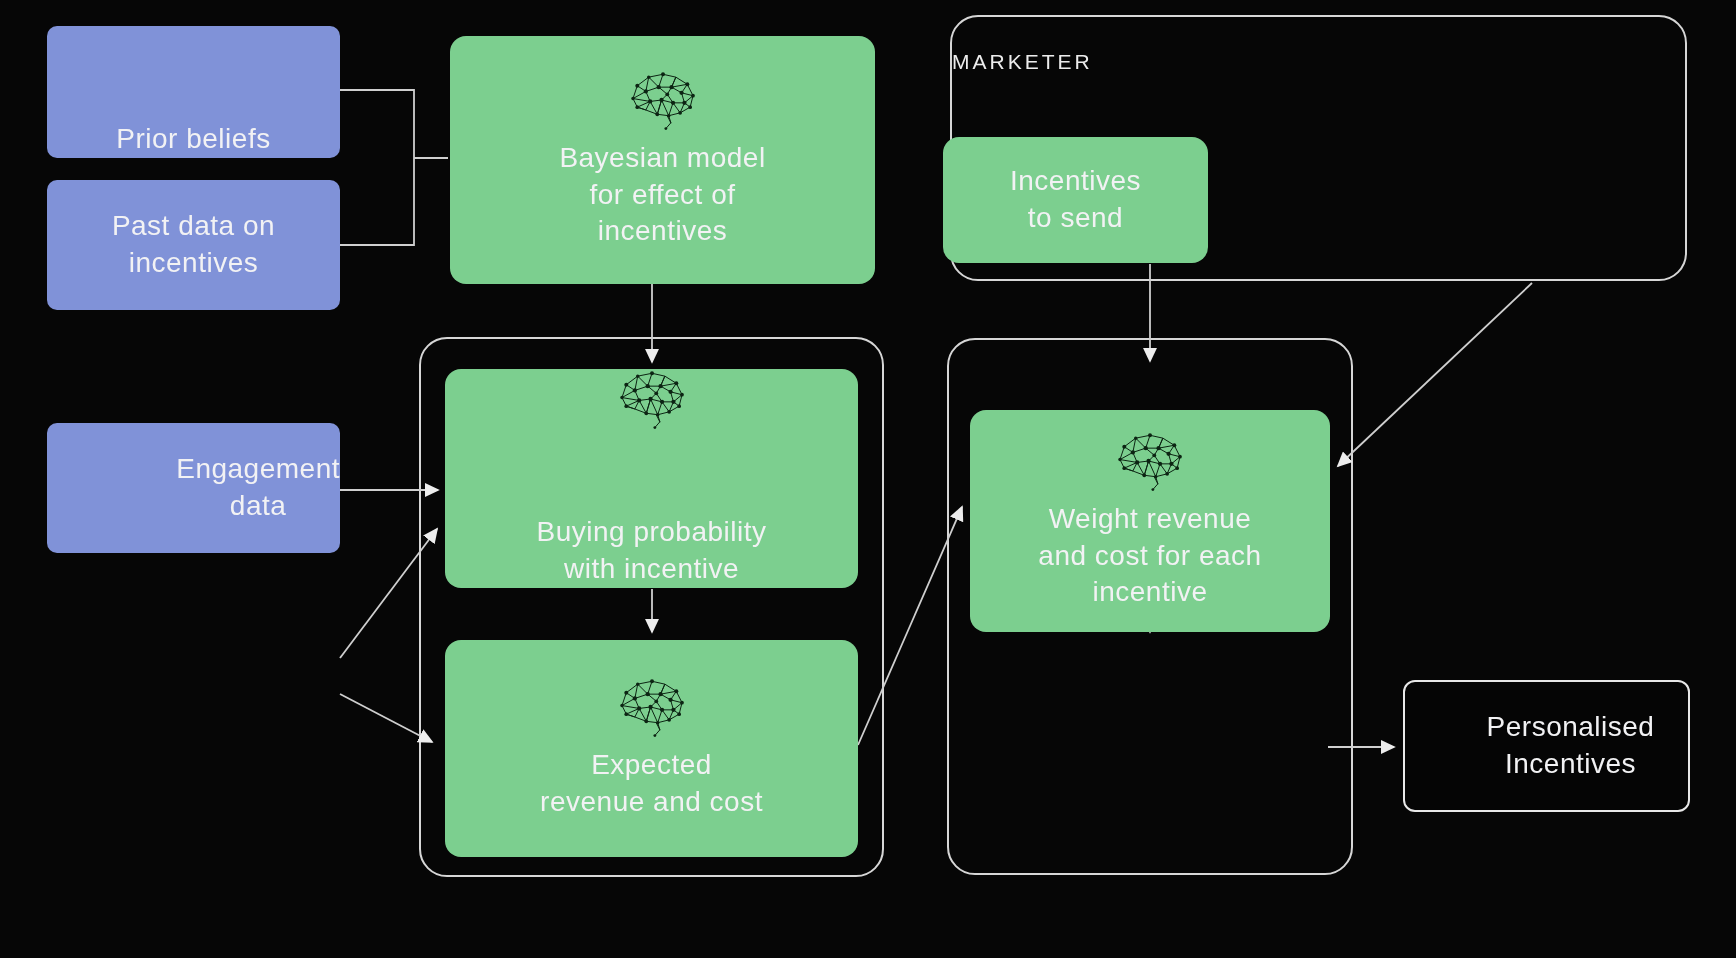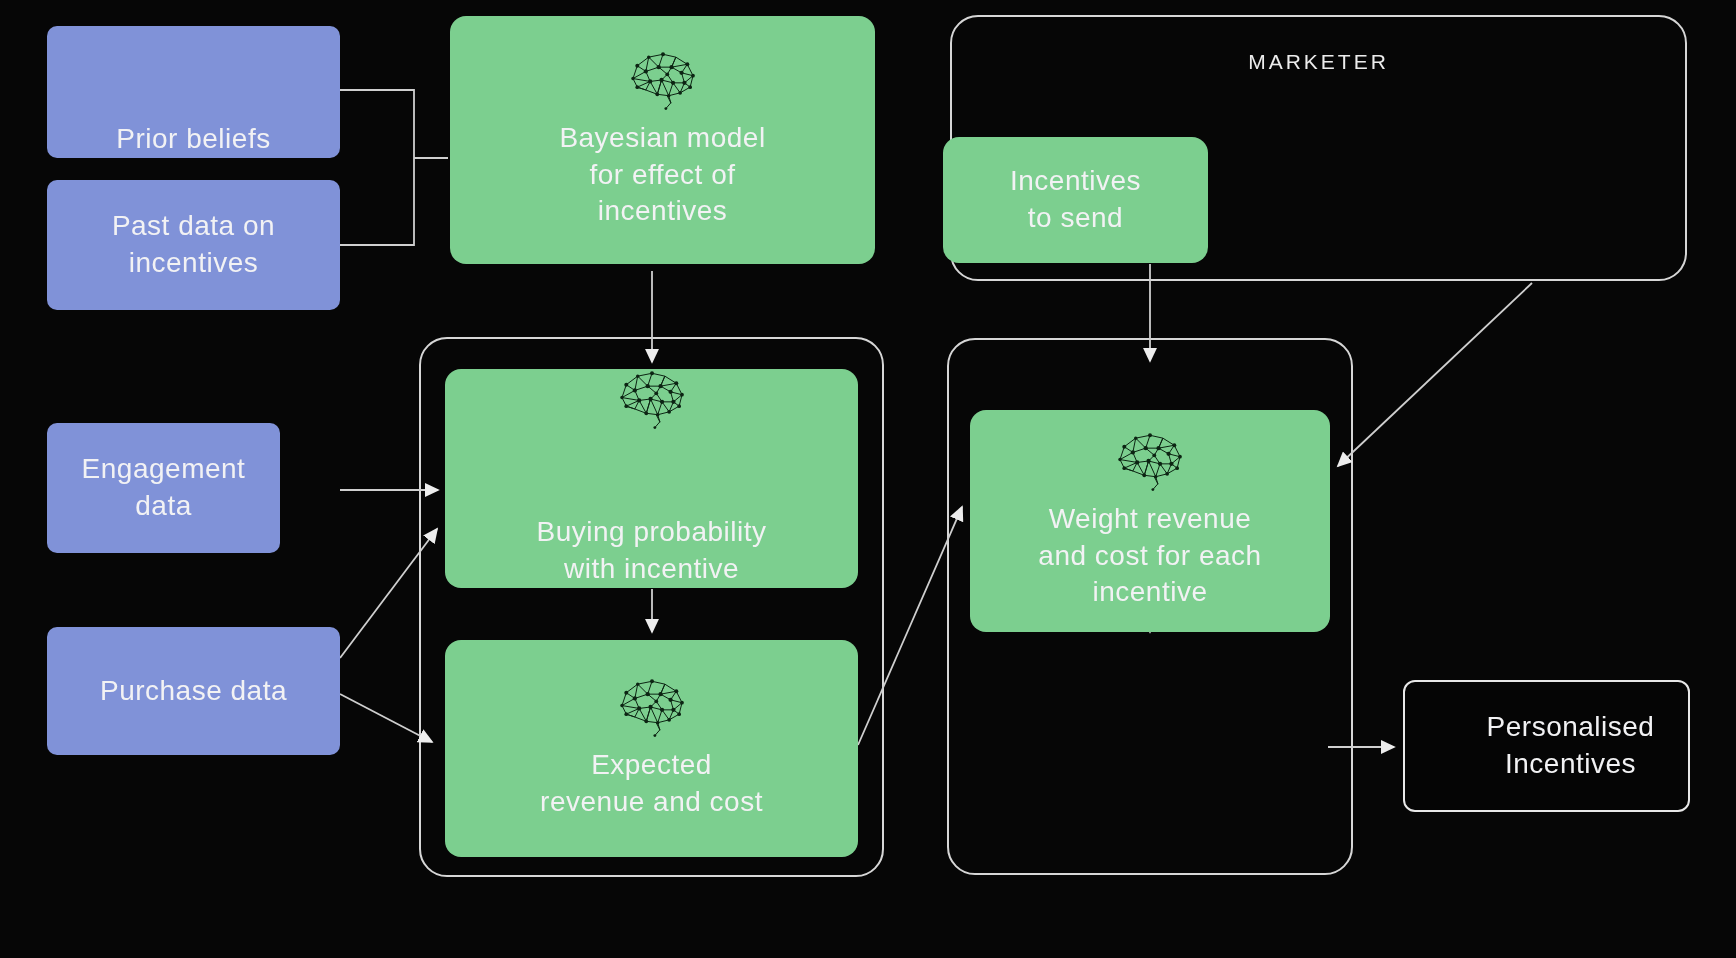--- a/index.html
+++ b/index.html
@@ -45,21 +45,21 @@
     border: 2px solid #d6d6d6;
     border-radius: 28px;
     box-sizing: border-box;
     background: transparent;
     z-index: 1;
   }
   .group-label {
     position: absolute;
     width: 100%;
     top: 33px;
-    text-align: center;
+    text-align: left;
     color: #ececec;
     font-size: 21px;
     letter-spacing: 3px;
     white-space: pre-line;
   }
   .dark-outline-node {
     background: #050505;
     border: 2px solid #e8e8e8;
     border-radius: 12px;
     padding-left: 48px;
@@ -173,29 +173,26 @@
   <div class="outline-box" style="left:419px; top:337px; width:465px; height:540px;"></div>
   <div class="outline-box" style="left:947px; top:338px; width:406px; height:537px;"></div>
 
   <div class="node purple" style="left:47px; top:26px; width:293px; height:132px;justify-content:flex-end;">
     <span class="label">Prior beliefs</span>
   </div>
   <div class="node purple" style="left:47px; top:180px; width:293px; height:130px;">
     <span class="label">Past data on
 incentives</span>
   </div>
-  <div class="node purple" style="left:47px; top:423px; width:233px; height:130px;">
+  <div class="node purple" style="left:47px; top:423px; width:293px; height:130px;align-items:flex-end;">
     <span class="label">Engagement
 data</span>
   </div>
-  <div class="node purple" style="left:47px; top:627px; width:293px; height:128px;">
-    <span class="label">Purchase data</span>
-  </div>
-
-  <div class="node green" style="left:450px; top:16px; width:425px; height:248px;">
+
+  <div class="node green" style="left:450px; top:36px; width:425px; height:248px;">
     <svg class="brain-svg">
       <use href="#brain-sym"></use>
     </svg>
     <span class="label">Bayesian model
 for effect of
 incentives</span>
   </div>
 
   <div class="node green" style="left:943px; top:137px; width:265px; height:126px;">
     <span class="label">Incentives

